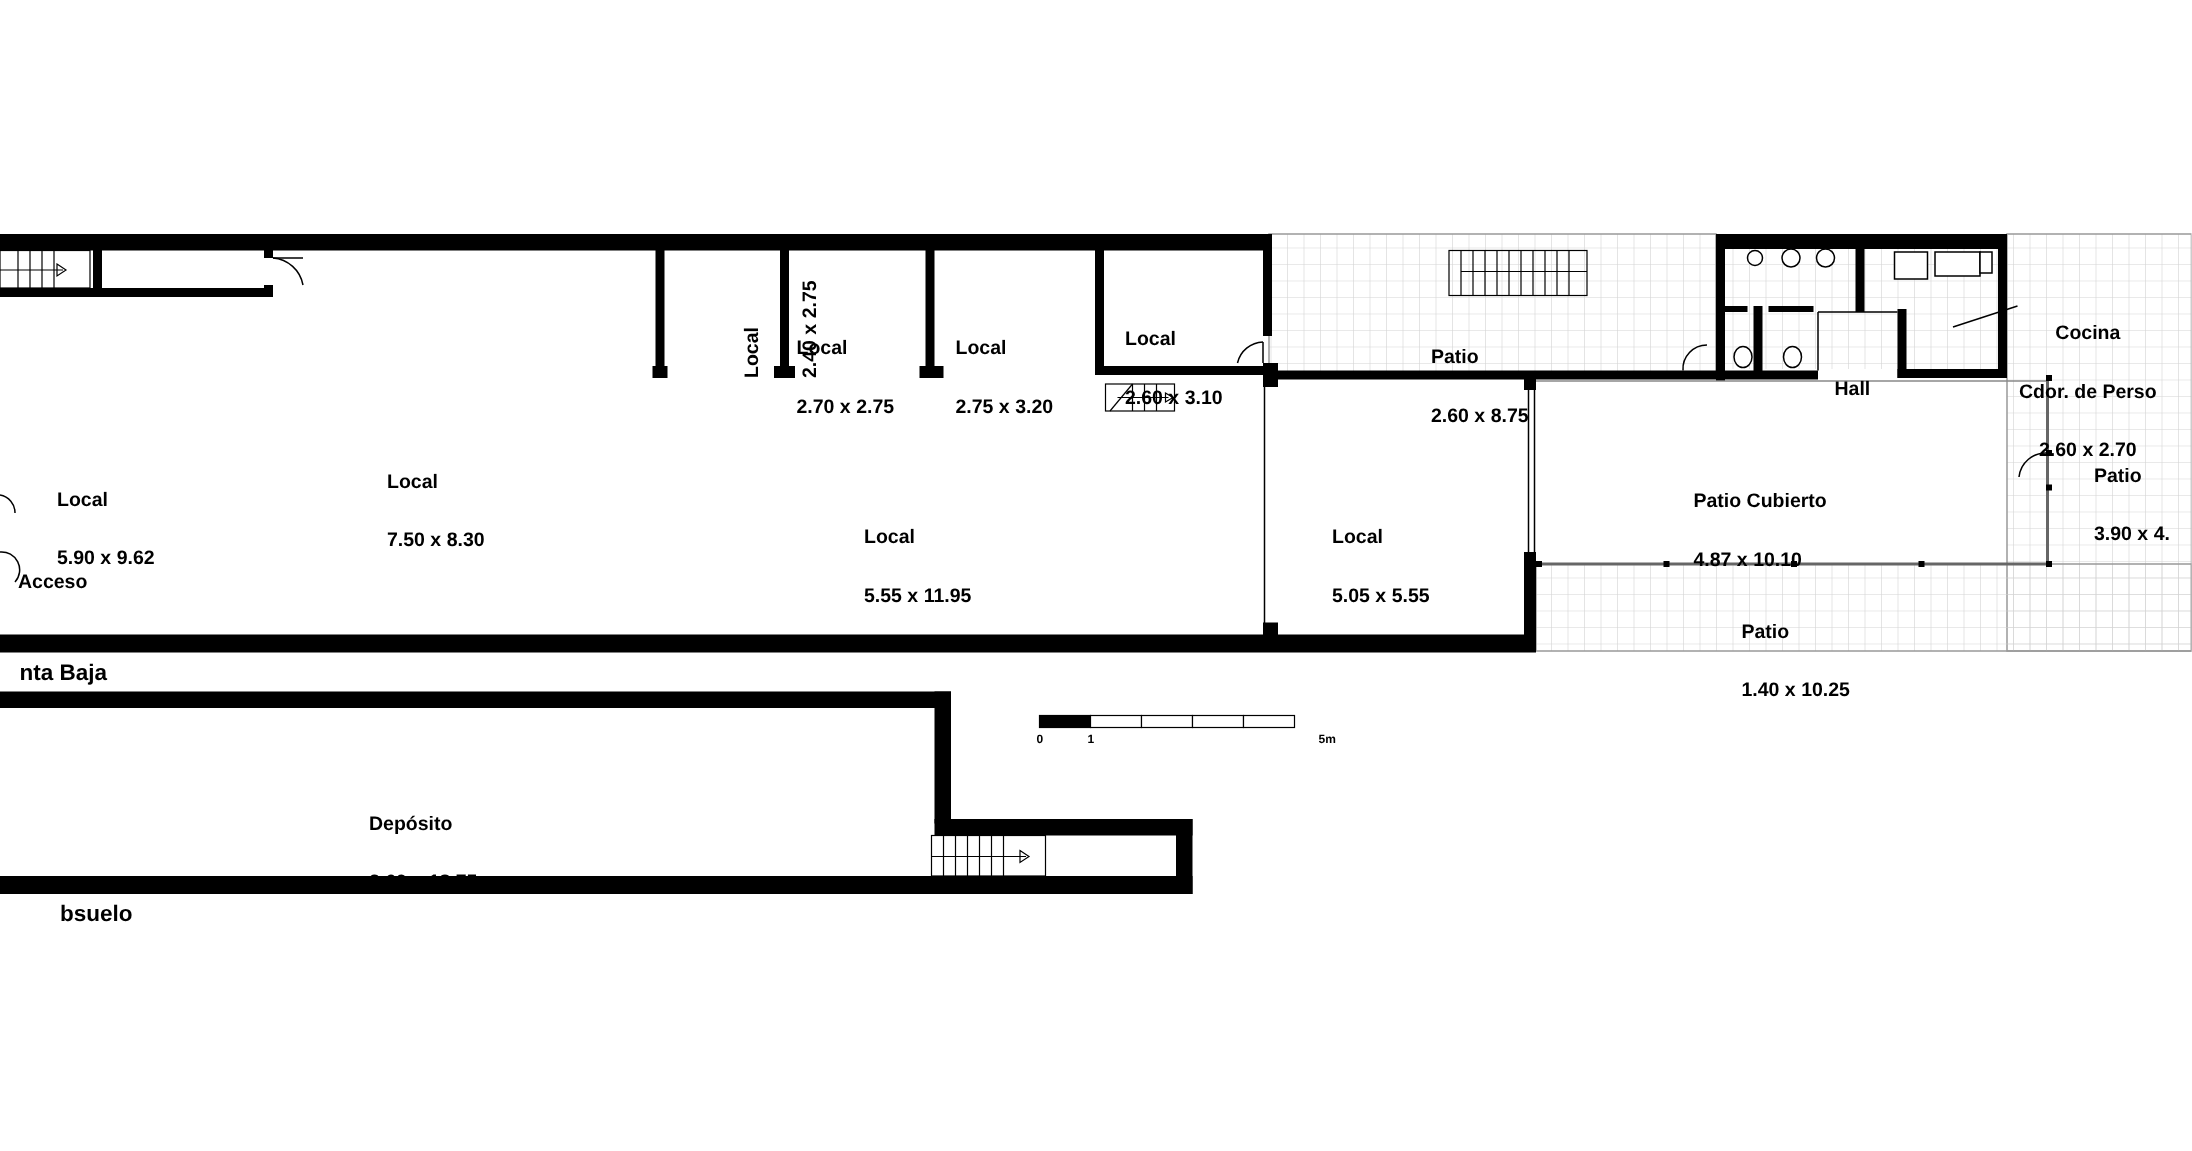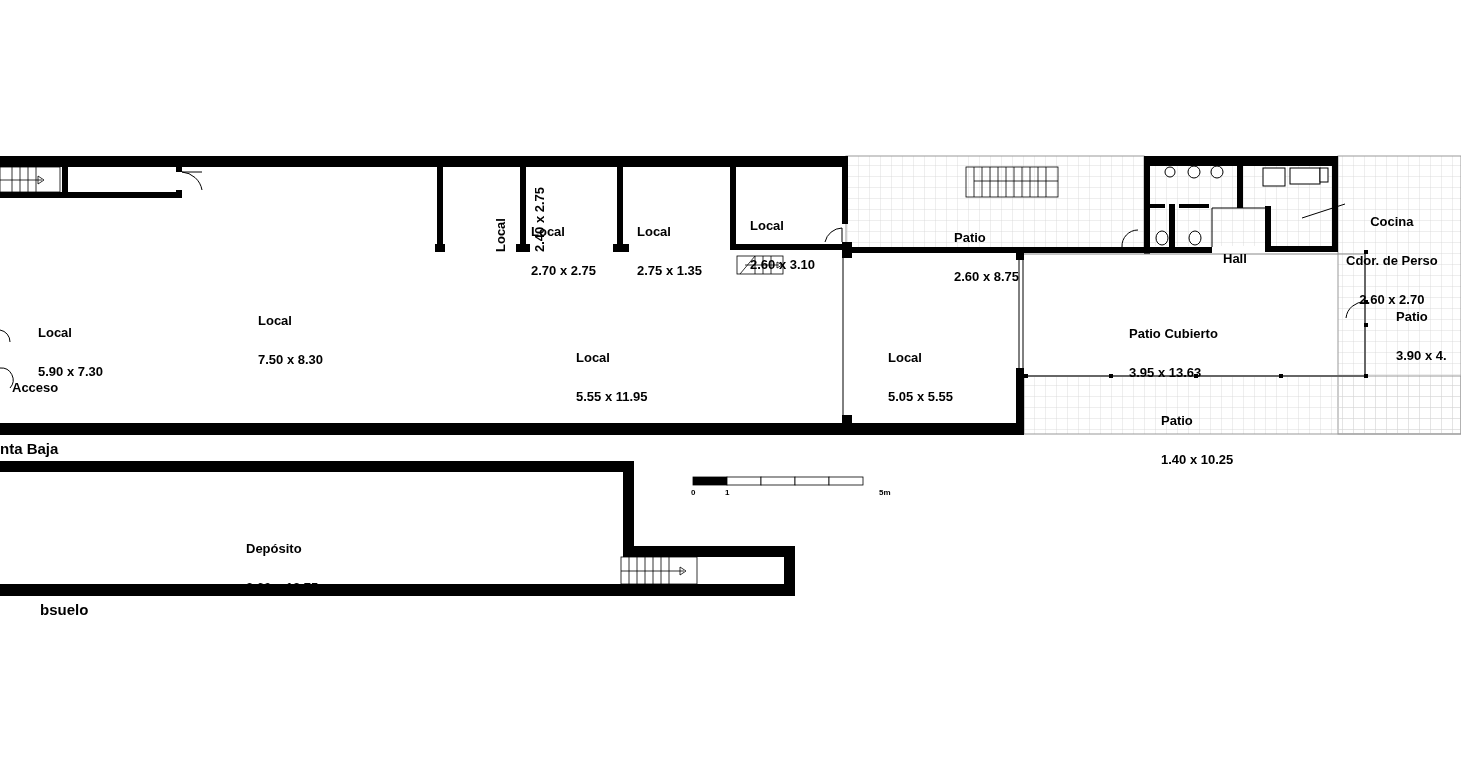--- a/index.html
+++ b/index.html
@@ -164,40 +164,40 @@
     <rect x="693" y="477" width="34" height="8" fill="#000"></rect>
     <rect x="727" y="477" width="34" height="8" fill="#fff"></rect>
     <rect x="761" y="477" width="34" height="8" fill="#fff"></rect>
     <rect x="795" y="477" width="34" height="8" fill="#fff"></rect>
     <rect x="829" y="477" width="34" height="8" fill="#fff"></rect>
   </g>
 </svg>
 
 <div class="lbl" style="left:38px;top:300px;">
   <span>Local</span>
-  <span>5.90 x 7.30</span>
+  <span>5.90 x 9.62</span>
 </div>
 <div class="lbl" style="left:12px;top:355px;">
   <span>Acceso</span>
 </div>
 <div class="lbl" style="left:258px;top:288px;">
   <span>Local</span>
   <span>7.50 x 8.30</span>
 </div>
 <div class="lbl vert" style="left:468px;top:252px;">
   <span>Local</span>
   <span>2.40 x 2.75</span>
 </div>
 <div class="lbl" style="left:531px;top:199px;">
   <span>Local</span>
   <span>2.70 x 2.75</span>
 </div>
 <div class="lbl" style="left:637px;top:199px;">
   <span>Local</span>
-  <span>2.75 x 1.35</span>
+  <span>2.75 x 3.20</span>
 </div>
 <div class="lbl" style="left:750px;top:193px;">
   <span>Local</span>
   <span>2.60 x 3.10</span>
 </div>
 <div class="lbl" style="left:576px;top:325px;">
   <span>Local</span>
   <span>5.55 x 11.95</span>
 </div>
 <div class="lbl" style="left:888px;top:325px;">
@@ -211,32 +211,32 @@
 <div class="lbl" style="left:1223px;top:226px;">
   <span>Hall</span>
 </div>
 <div class="lbl" style="left:1346px;top:189px;text-align:center;">
   <span>Cocina</span>
   <span>Cdor. de Perso</span>
   <span>2.60 x 2.70</span>
 </div>
 <div class="lbl" style="left:1129px;top:301px;">
   <span>Patio Cubierto</span>
-  <span>3.95 x 13.63</span>
+  <span>4.87 x 10.10</span>
 </div>
 <div class="lbl" style="left:1396px;top:284px;">
   <span>Patio</span>
   <span>3.90 x 4.</span>
 </div>
 <div class="lbl" style="left:1161px;top:388px;">
   <span>Patio</span>
   <span>1.40 x 10.25</span>
 </div>
 
-<div class="sec" style="left:0px;top:440px;">nta Baja</div>
+<div class="sec" style="left:0px;top:440px;padding-left:13px;">nta Baja</div>
 
 <div class="lbl" style="left:246px;top:516px;">
   <span>Depósito</span>
   <span>3.60 x 18.75</span>
 </div>
 <div class="sec" style="left:0px;top:601px;margin-left:40px;">bsuelo</div>
 
 <div class="scale-t" style="left:691px;top:488px;">0</div>
 <div class="scale-t" style="left:725px;top:488px;">1</div>
 <div class="scale-t" style="left:855px;top:488px;padding-left:24px;">5m</div>

